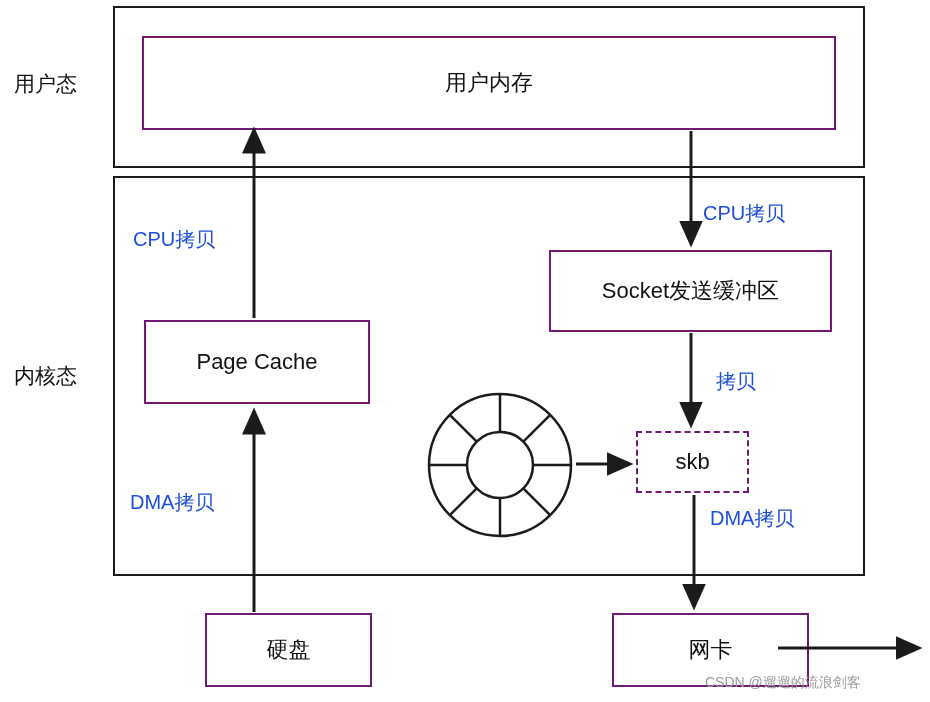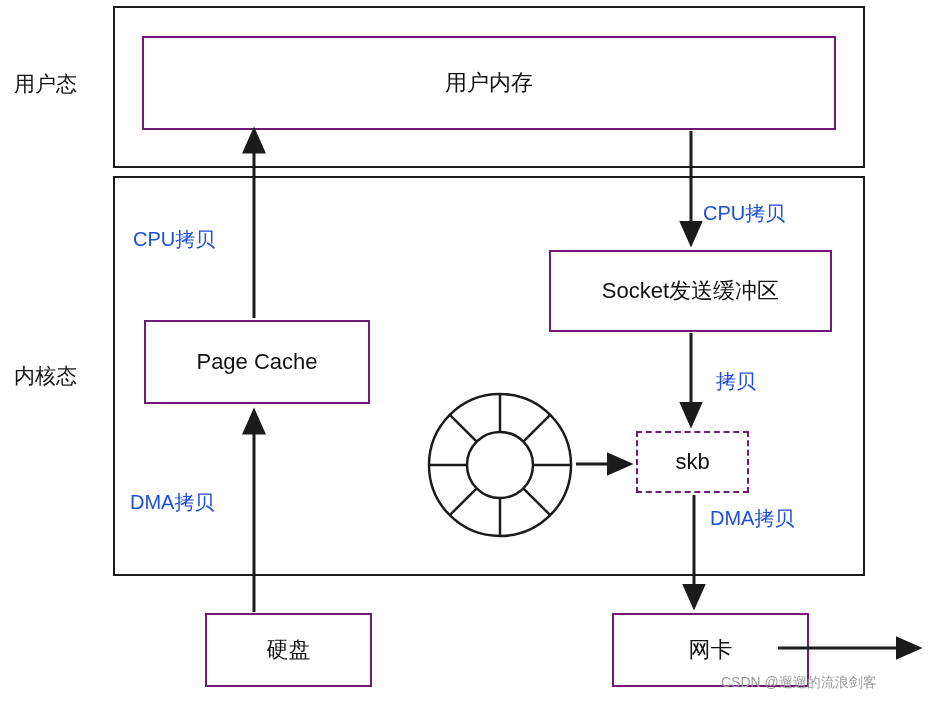--- a/index.html
+++ b/index.html
@@ -142,15 +142,15 @@
 
     <line x1="778" y1="648" x2="918" y2="648" stroke="#1b1b1b" stroke-width="3" marker-end="url(#ah)"></line>
   </svg>
 
   <div class="edge-label" style="left:133px; top:226px;">CPU拷贝</div>
   <div class="edge-label" style="left:703px; top:200px;">CPU拷贝</div>
   <div class="edge-label" style="left:130px; top:489px;">DMA拷贝</div>
   <div class="edge-label" style="left:716px; top:368px;">拷贝</div>
   <div class="edge-label" style="left:710px; top:505px;">DMA拷贝</div>
 
-  <div class="watermark" style="left:721px; top:674px;">CSDN @遛遛的流浪剑客</div>
+  <div class="watermark" style="left:705px; top:674px;">CSDN @遛遛的流浪剑客</div>
 
 </div>
 
 </body></html>

